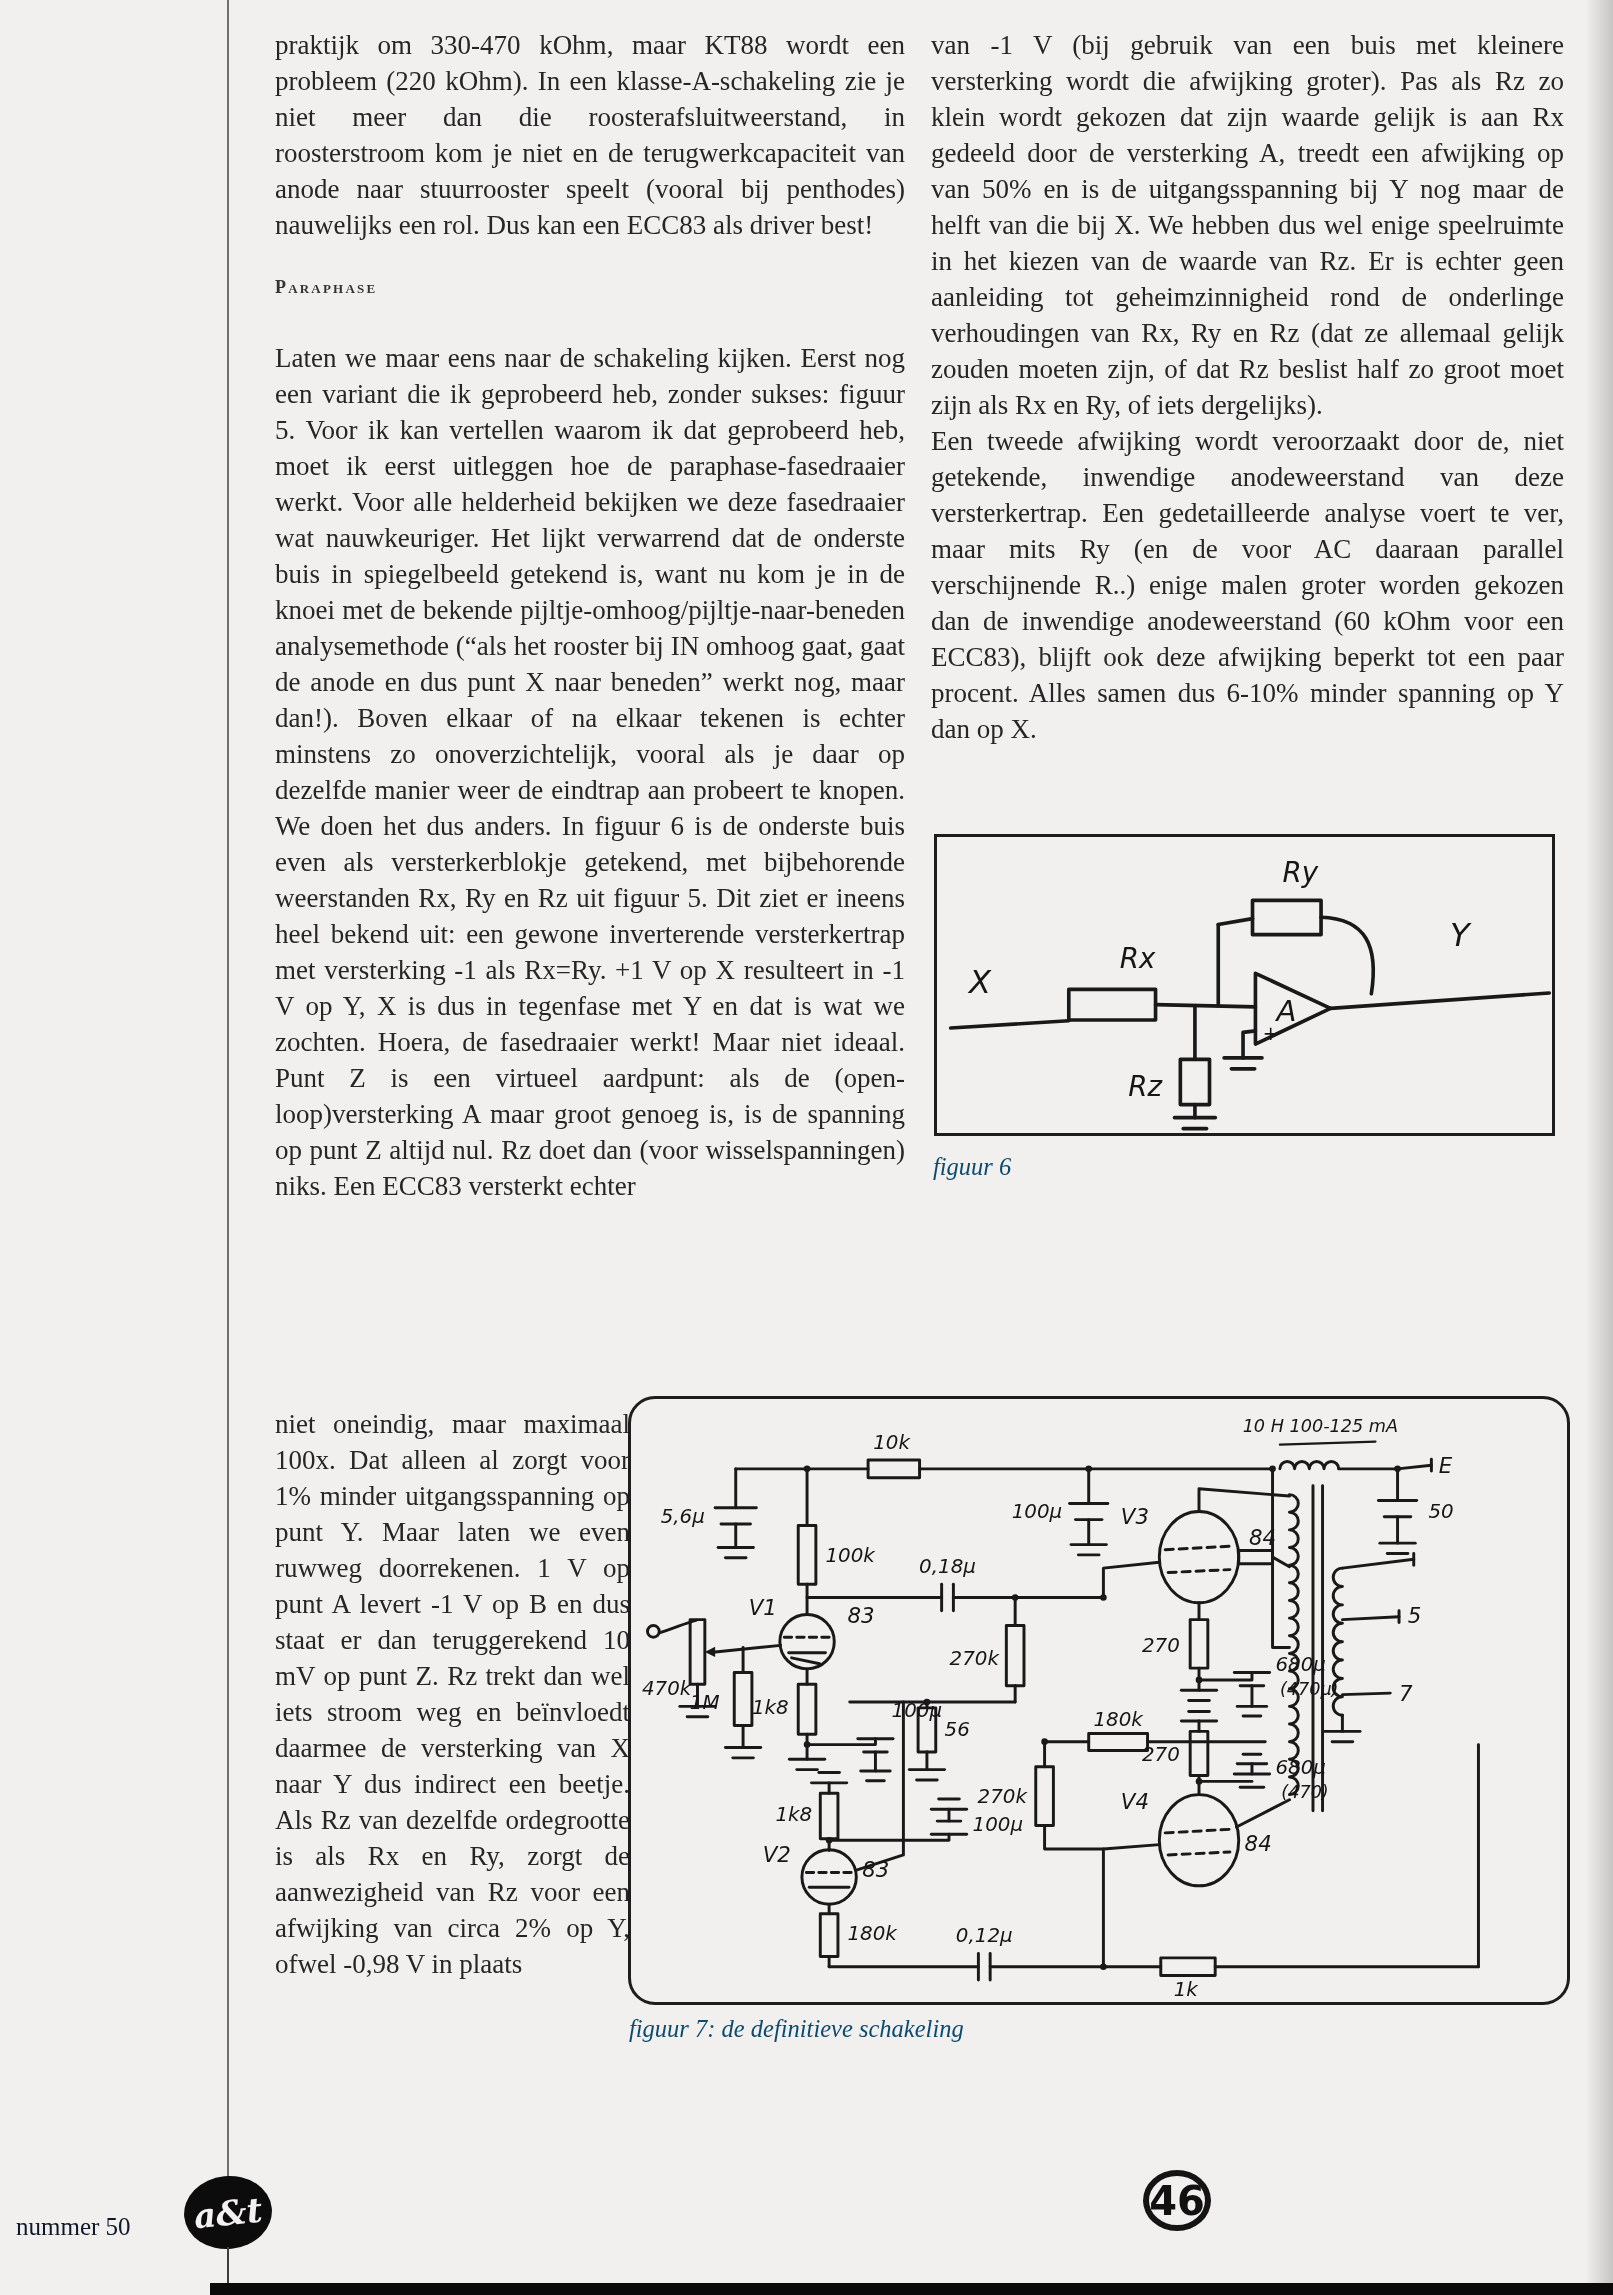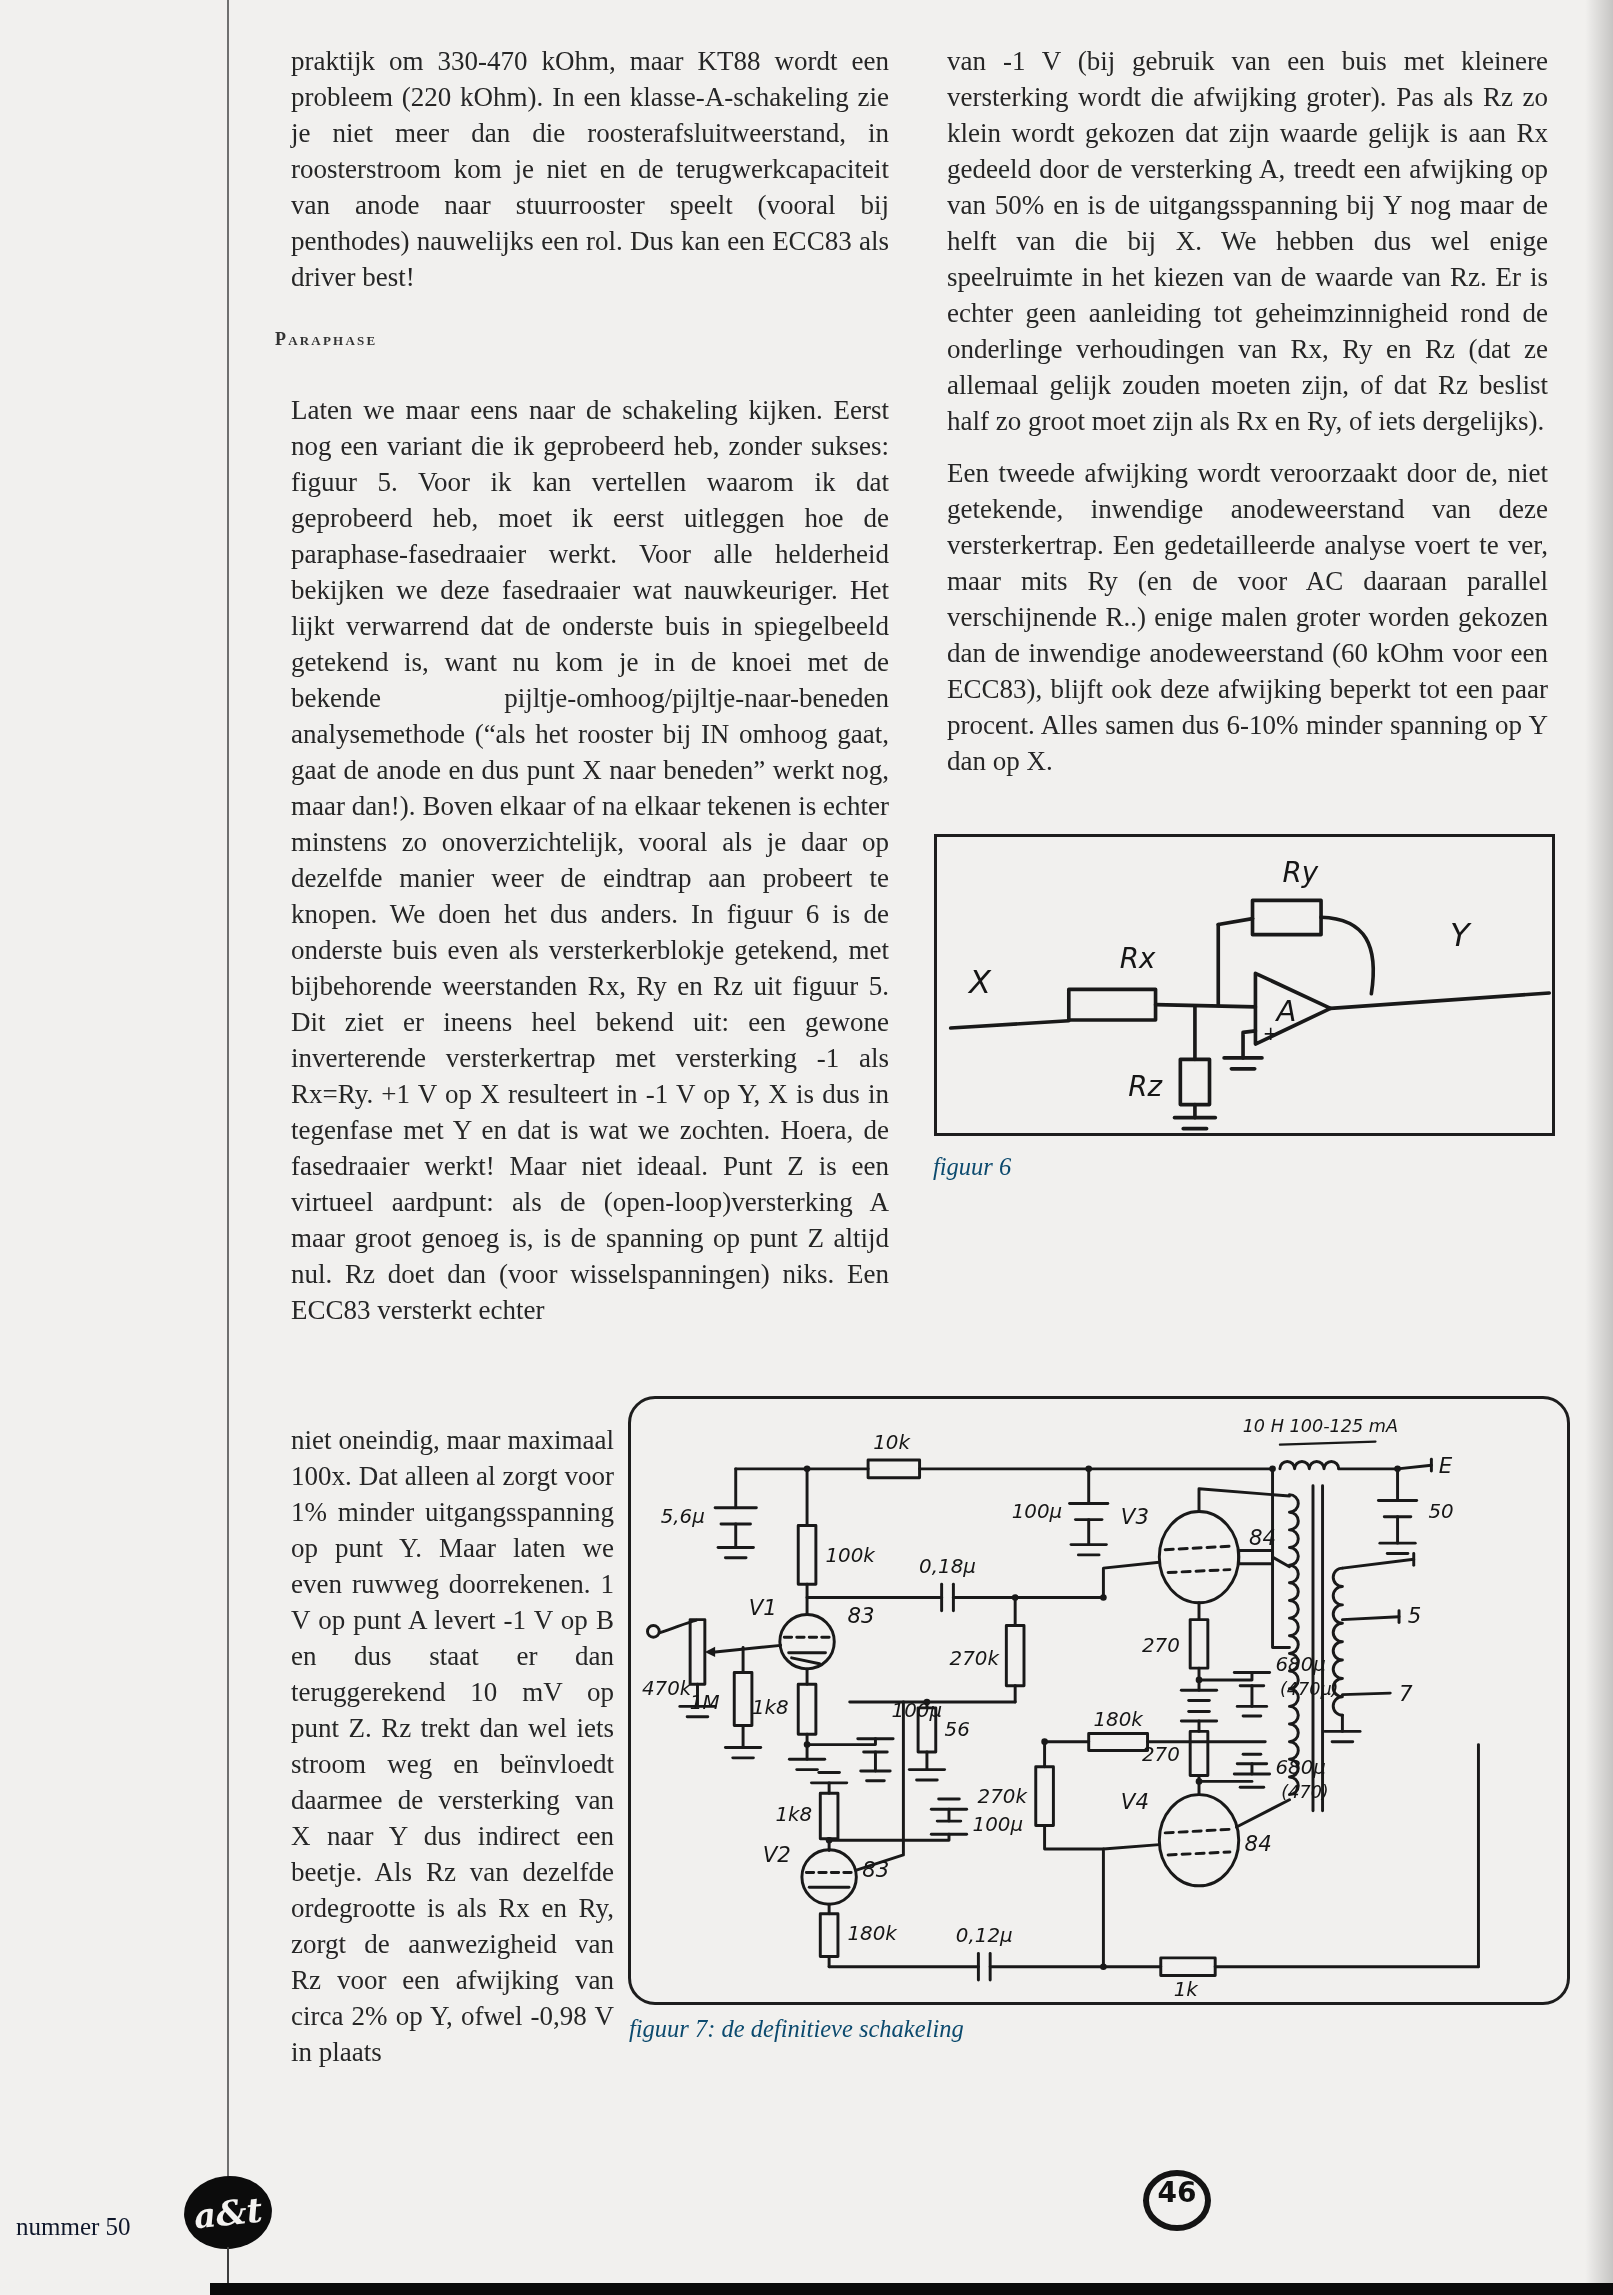--- a/index.html
+++ b/index.html
@@ -2,21 +2,21 @@
 <html style="font-size:12px"><head>
 <meta charset="utf-8">
 <style>
   html,body{margin:0;padding:0;background:#9a9a9a;}
   .page{position:relative;width:1613px;height:2295px;background:#f1f0ee;overflow:hidden;
         font-family:"Liberation Serif",serif;color:#272727;}
   .edge-shadow{position:absolute;right:0;top:0;width:28px;height:100%;
         background:linear-gradient(to right,rgba(0,0,0,0),rgba(0,0,0,0.18));}
   .gutter-rule{position:absolute;left:227px;top:0;width:1.5px;height:2295px;background:#6f6f6f;}
   .col{position:absolute;}
-  .col p{margin:16px;font-size:27px;line-height:36px;text-align:justify;color:#262626;}
+  .col p{margin:0;font-size:27px;line-height:36px;text-align:justify;color:#262626;}
   .left{left:275px;top:27px;width:630px;}
   .narrow{left:275px;top:1406px;width:355px;}
   .rightcol{left:931px;top:27px;width:633px;}
   .right3{left:931px;top:1223px;width:633px;}
   h2.paraphase{margin:34px 0 42px 0;font-size:18px;font-weight:600;letter-spacing:2.2px;
         font-variant:small-caps;color:#333;}
   .figbox{position:absolute;border:3px solid #1d1d1d;background:#f1f0ee;box-sizing:border-box;}
   .fig6{left:934px;top:834px;width:621px;height:302px;}
   .fig7{left:628px;top:1396px;width:942px;height:609px;border-radius:27px;}
   .caption{position:absolute;font-style:italic;font-size:24.5px;color:#0c4a6e;}
@@ -32,22 +32,22 @@
   .t44{font-size:44px;} .t38{font-size:38px;} .t40{font-size:40px;} .t26{font-size:26px;}
   .t27{font-size:27px;} .t29{font-size:29px;} .t24{font-size:24px;}
   .end{text-anchor:end;} .mid{text-anchor:middle;}
   .footer-issue{position:absolute;left:16px;top:2213px;font-size:25px;color:#0f172a;}
   .balloon{position:absolute;left:184px;top:2176px;width:88px;height:73px;background:#0c0c0c;
         border-radius:50%;display:flex;align-items:center;justify-content:center;
         color:#f3f2f0;font-family:"DejaVu Serif",serif;font-style:italic;font-weight:700;
         font-size:34px;transform:rotate(-6deg);}
   .balloon-string{position:absolute;left:227px;top:2247px;width:1.5px;height:37px;background:#3d3d3d;}
   .page-num{position:absolute;left:1143px;top:2170px;width:56px;height:49px;border:6.7px solid #141414;
-        border-radius:50%;display:flex;align-items:flex-start;justify-content:center;
-        font-family:"DejaVu Sans",sans-serif;font-weight:600;font-size:28px;color:#111;}
+        border-radius:50%;display:flex;align-items:center;justify-content:center;
+        font-family:"DejaVu Sans",sans-serif;font-weight:600;font-size:40px;color:#111;}
   .bottom-bar{position:absolute;left:210px;top:2283px;width:1403px;height:12.6px;background:#0a0a0a;}
 </style>
 </head>
 <body>
 
 <div class="page">
 
   <div class="gutter-rule"></div>
   <div class="edge-shadow"></div>
 

